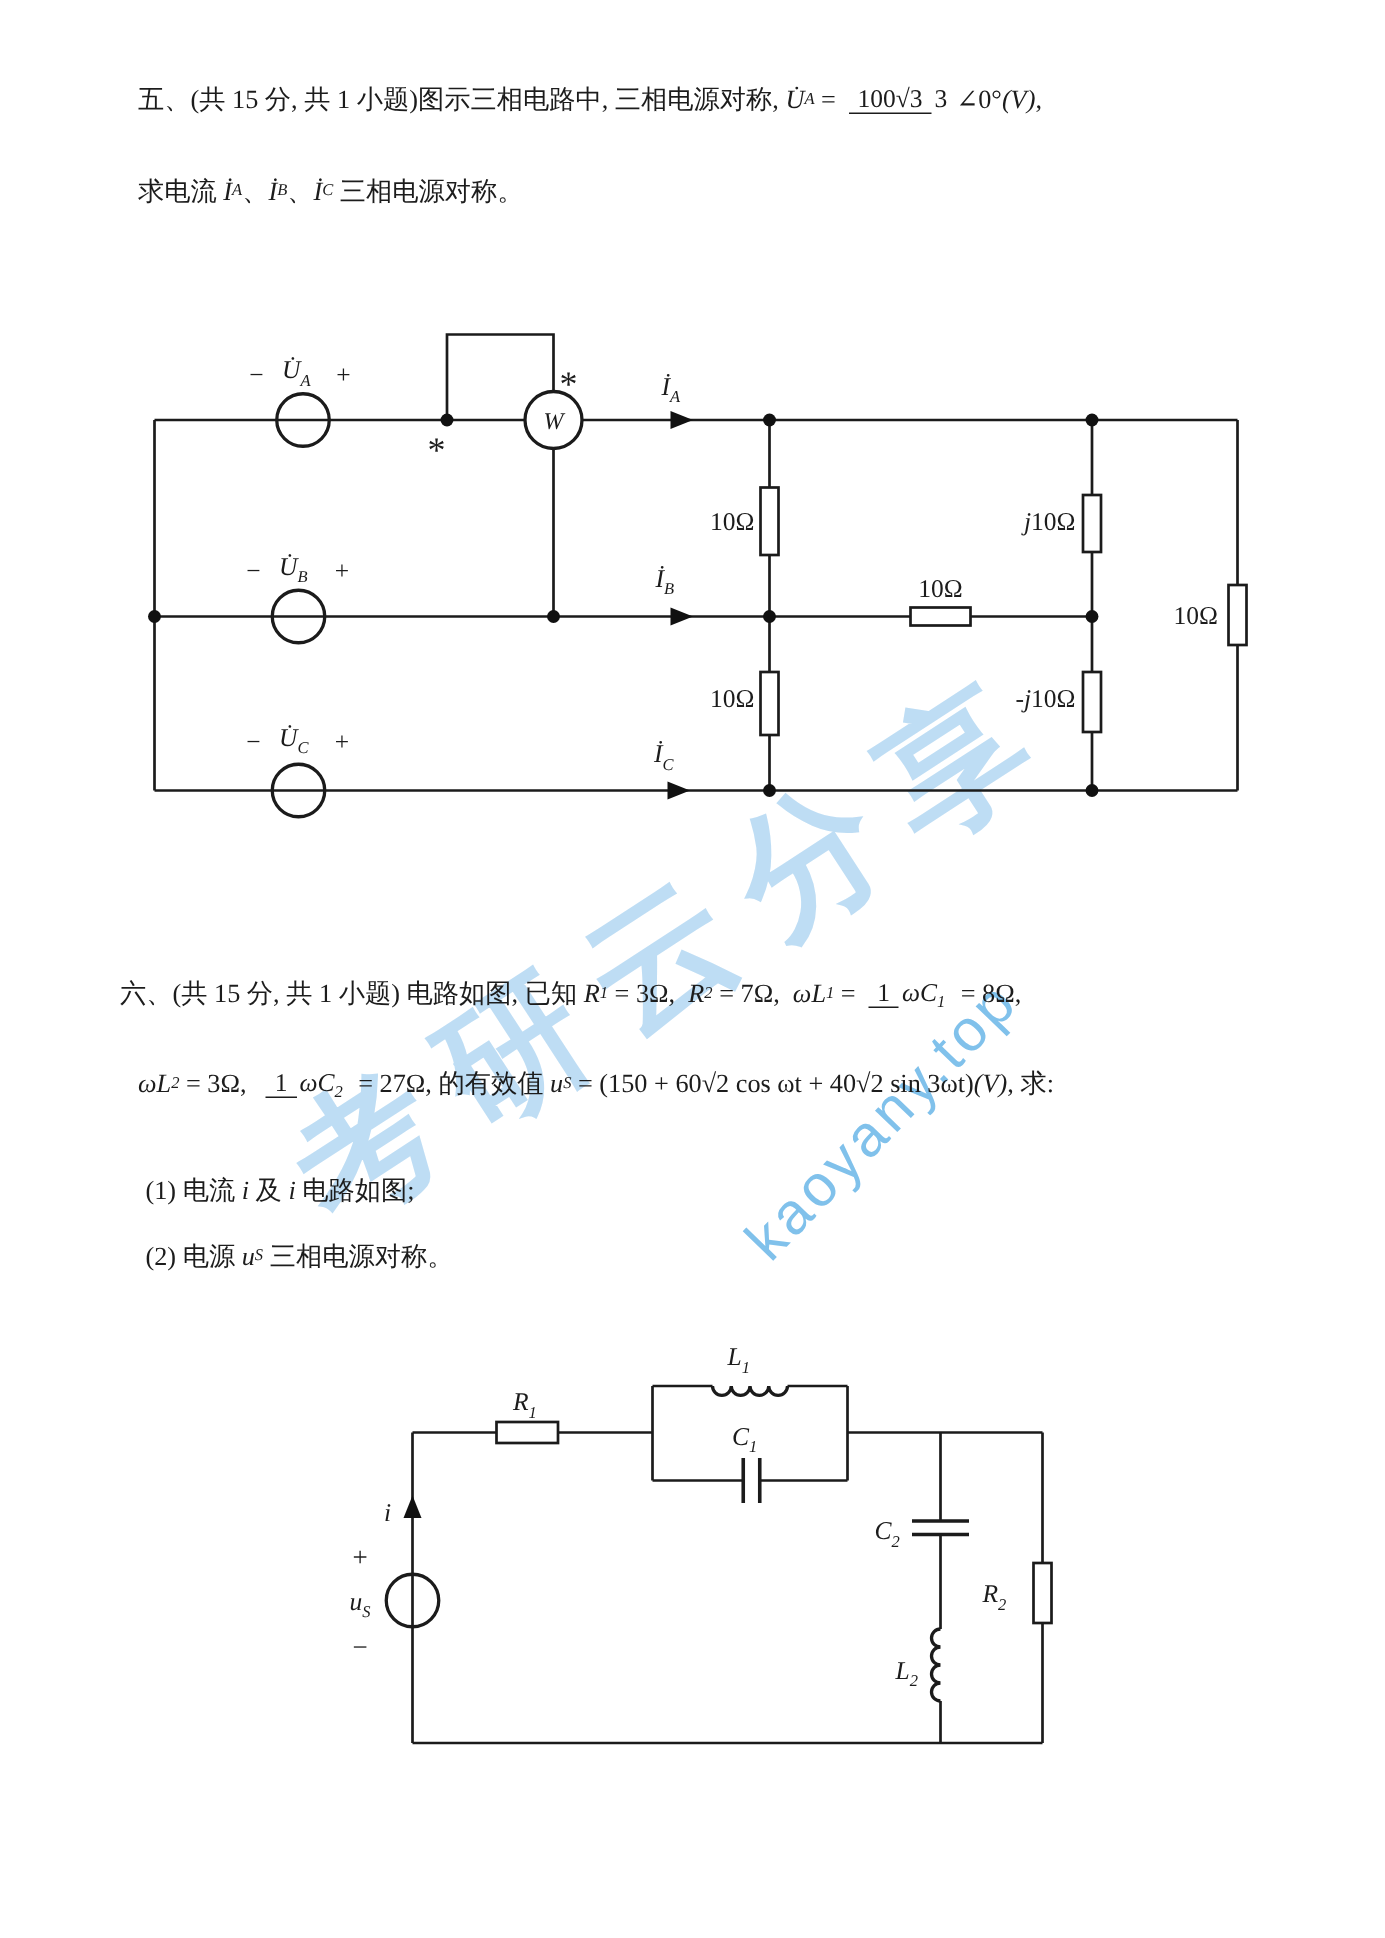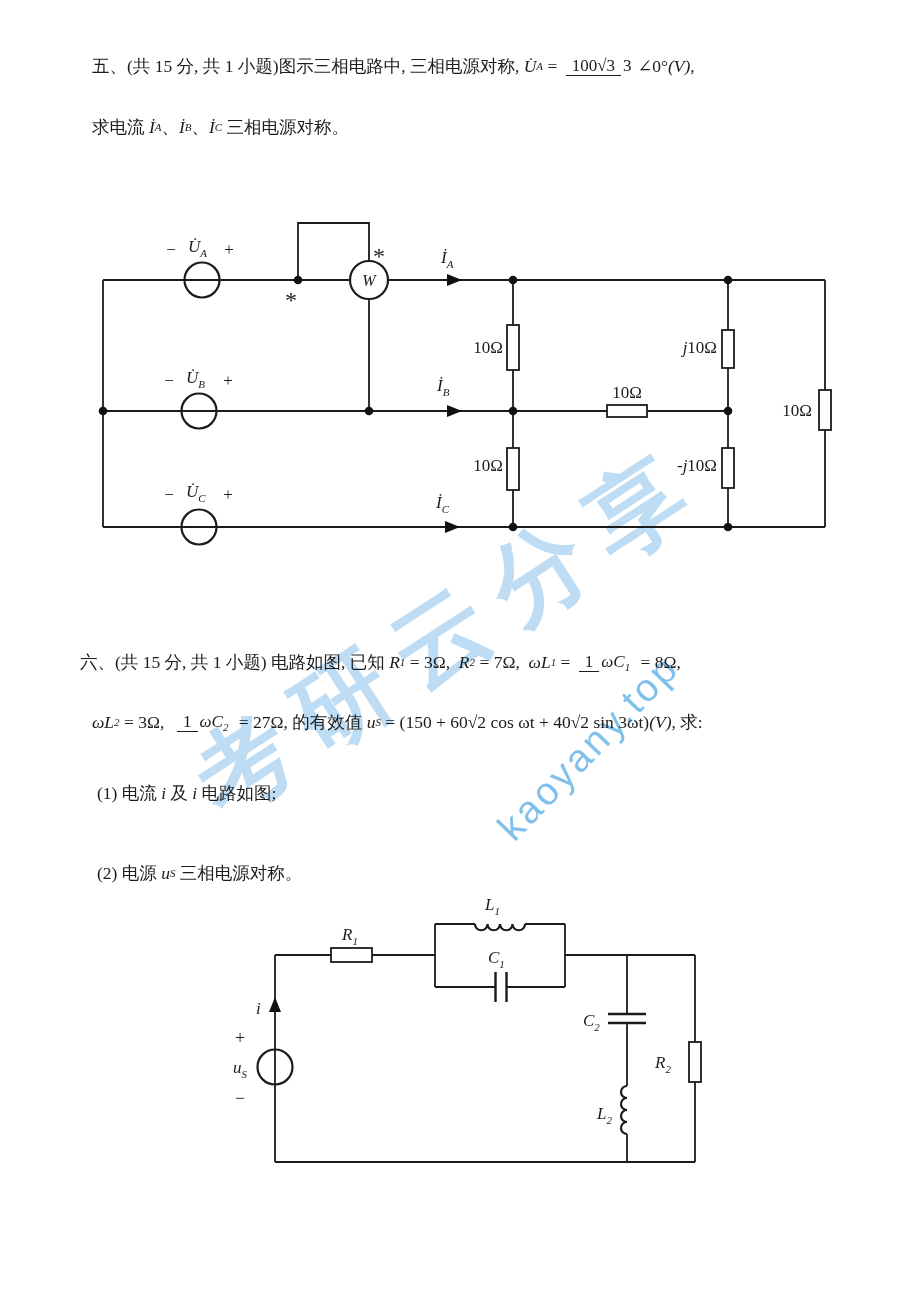--- a/index.html
+++ b/index.html
@@ -150,21 +150,21 @@
       <span>, 求:</span>
   </div>
 
   <div class="tline" style="left:97px;top:778px;height:30px;">
     <span>(1) 电流 </span>
       <span class="it">i</span>
       <span> 及 </span>
       <span class="it">i</span>
       <span> 电路如图;</span>
   </div>
-  <div class="tline" style="left:97px;top:858px;height:30px;">
+  <div class="tline" style="left:97px;top:822px;height:30px;">
     <span>(2) 电源 </span>
       <span class="it">u</span>
       <sub>S</sub>
       <span> 三相电源对称。</span>
   </div>
 
   <svg style="left:215px;top:890px;" width="500" height="292" viewBox="215 890 500 292">
     <g stroke="#1b1b1b" stroke-width="1.8" fill="none">
       <path d="M275 955 H435"></path>
       <path d="M565 955 H695"></path>

